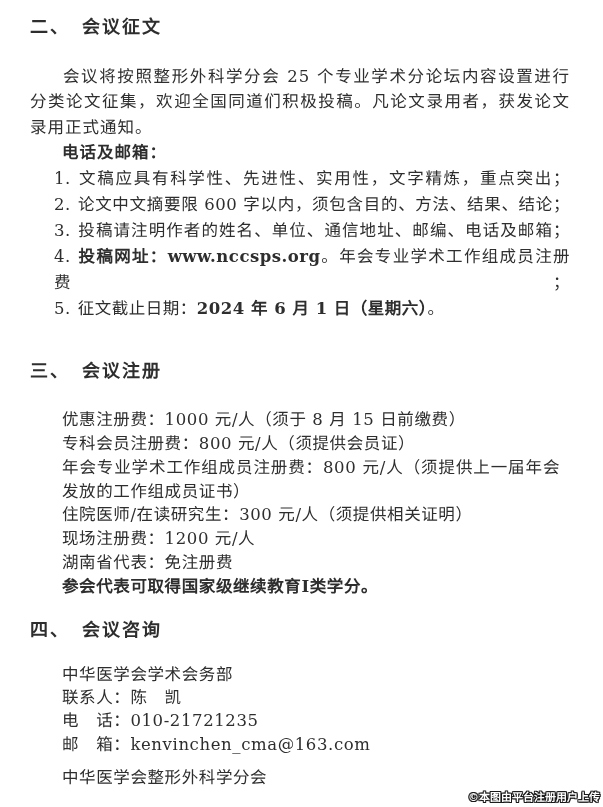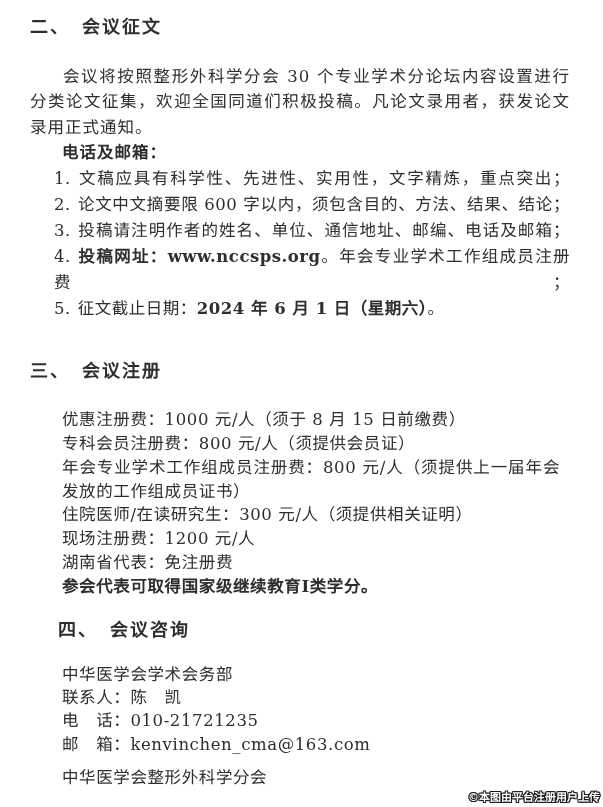--- a/index.html
+++ b/index.html
@@ -55,21 +55,21 @@
 
   .sec3-heading { margin-top: 36px; }
   .fees {
     margin: 24px 10px 0 32px;
     line-height: 23.8px;
     letter-spacing: 0.6px;
   }
   .fee-line { text-align: justify; }
   .credit-note { font-weight: bold; }
 
-  .sec4-heading { margin-top: 18px; margin-left: 28px; }
+  .sec4-heading { margin-top: 18px; }
   .contact-block {
     margin: 20px 0 0 32px;
     line-height: 23.4px;
     letter-spacing: 0.6px;
   }
   .contact-block.second { margin-top: 10px; }
 
   .watermark {
     position: absolute;
     right: 3px;
@@ -86,21 +86,21 @@
   }
 </style>
 </head>
 <body>
 
 <div class="page">
 
   <section>
     <h2 class="sec-heading"><span class="heading-num">二、</span><span>会议征文</span></h2>
 
-    <p class="intro-para">会议将按照整形外科学分会 30 个专业学术分论坛内容设置进行分类论文征集，欢迎全国同道们积极投稿。凡论文录用者，获发论文录用正式通知。</p>
+    <p class="intro-para">会议将按照整形外科学分会 25 个专业学术分论坛内容设置进行分类论文征集，欢迎全国同道们积极投稿。凡论文录用者，获发论文录用正式通知。</p>
 
     <p class="req-label">电话及邮箱：</p>
 
     <div>
       <p class="req-item fill"><span class="req-num">1.</span><span>文稿应具有科学性、先进性、实用性，文字精炼，重点突出；</span></p>
       <p class="req-item fill"><span class="req-num">2.</span><span>论文中文摘要限 600 字以内，须包含目的、方法、结果、结论；</span></p>
       <p class="req-item fill"><span class="req-num">3.</span><span>投稿请注明作者的姓名、单位、通信地址、邮编、电话及邮箱；</span></p>
       <p class="req-item fill"><span class="req-num">4.</span><span class="b">投稿网址：www.nccsps.org</span><span>。年会专业学术工作组成员注册费；</span></p>
       <p class="req-item"><span class="req-num">5.</span><span>征文截止日期：</span><span class="b">2024 年 6 月 1 日（星期六）</span><span>。</span></p>
     </div>

